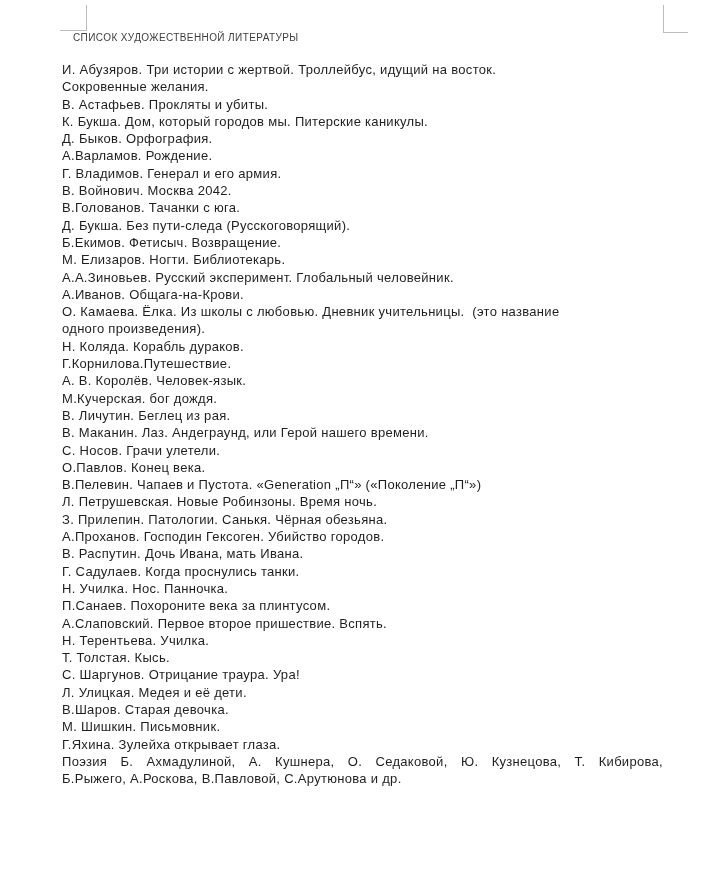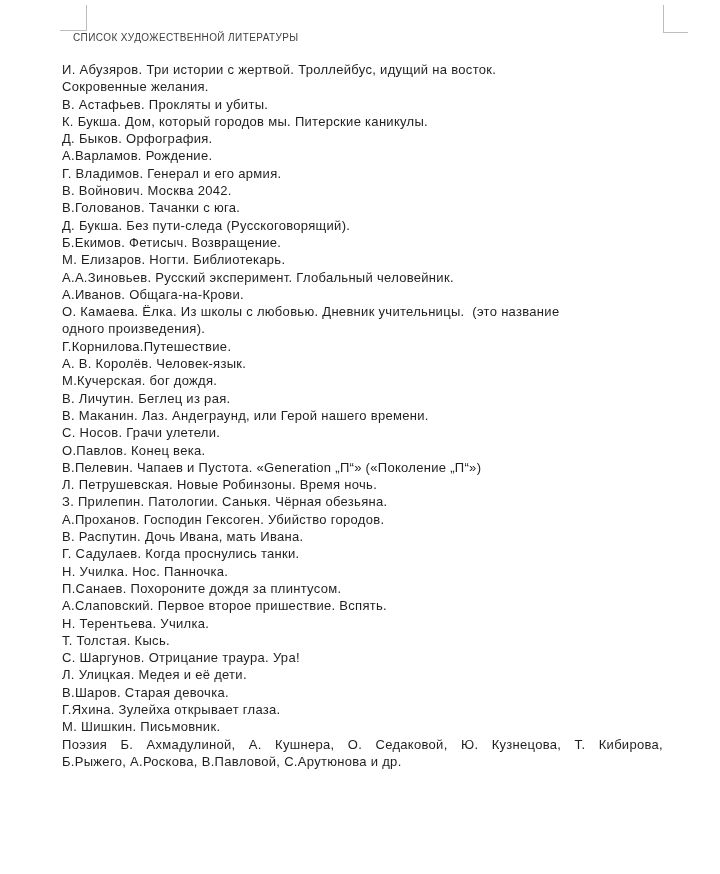--- a/index.html
+++ b/index.html
@@ -80,39 +80,40 @@
       <div class="line">Г. Владимов. Генерал и его армия.</div>
       <div class="line">В. Войнович. Москва 2042.</div>
       <div class="line">В.Голованов. Тачанки с юга.</div>
       <div class="line">Д. Букша. Без пути-следа (Русскоговорящий).</div>
       <div class="line">Б.Екимов. Фетисыч. Возвращение.</div>
       <div class="line">М. Елизаров. Ногти. Библиотекарь.</div>
       <div class="line">А.А.Зиновьев. Русский эксперимент. Глобальный человейник.</div>
       <div class="line">А.Иванов. Общага-на-Крови.</div>
       <div class="line">О. Камаева. Ёлка. Из школы с любовью. Дневник учительницы.  (это название</div>
       <div class="line">одного произведения).</div>
+      <div class="line">Н. Коляда. Корабль дураков.</div>
       <div class="line">Г.Корнилова.Путешествие.</div>
       <div class="line">А. В. Королёв. Человек-язык.</div>
       <div class="line">М.Кучерская. бог дождя.</div>
       <div class="line">В. Личутин. Беглец из рая.</div>
       <div class="line">В. Маканин. Лаз. Андеграунд, или Герой нашего времени.</div>
       <div class="line">С. Носов. Грачи улетели.</div>
       <div class="line">О.Павлов. Конец века.</div>
       <div class="line">В.Пелевин. Чапаев и Пустота. «Generation „П“» («Поколение „П“»)</div>
       <div class="line">Л. Петрушевская. Новые Робинзоны. Время ночь.</div>
       <div class="line">З. Прилепин. Патологии. Санькя. Чёрная обезьяна.</div>
       <div class="line">А.Проханов. Господин Гексоген. Убийство городов.</div>
       <div class="line">В. Распутин. Дочь Ивана, мать Ивана.</div>
       <div class="line">Г. Садулаев. Когда проснулись танки.</div>
       <div class="line">Н. Училка. Нос. Панночка.</div>
-      <div class="line">П.Санаев. Похороните дождя за плинтусом.</div>
+      <div class="line">П.Санаев. Похороните века за плинтусом.</div>
       <div class="line">А.Слаповский. Первое второе пришествие. Вспять.</div>
       <div class="line">Н. Терентьева. Училка.</div>
       <div class="line">Т. Толстая. Кысь.</div>
       <div class="line">С. Шаргунов. Отрицание траура. Ура!</div>
       <div class="line">Л. Улицкая. Медея и её дети.</div>
       <div class="line">В.Шаров. Старая девочка.</div>
+      <div class="line">М. Шишкин. Письмовник.</div>
       <div class="line">Г.Яхина. Зулейха открывает глаза.</div>
-      <div class="line">М. Шишкин. Письмовник.</div>
       <div class="line justify">Поэзия Б. Ахмадулиной, А. Кушнера, О. Седаковой, Ю. Кузнецова, Т. Кибирова,</div>
       <div class="line">Б.Рыжего, А.Роскова, В.Павловой, С.Арутюнова и др.</div>
     </div>
 </div>
 
 </body></html>

